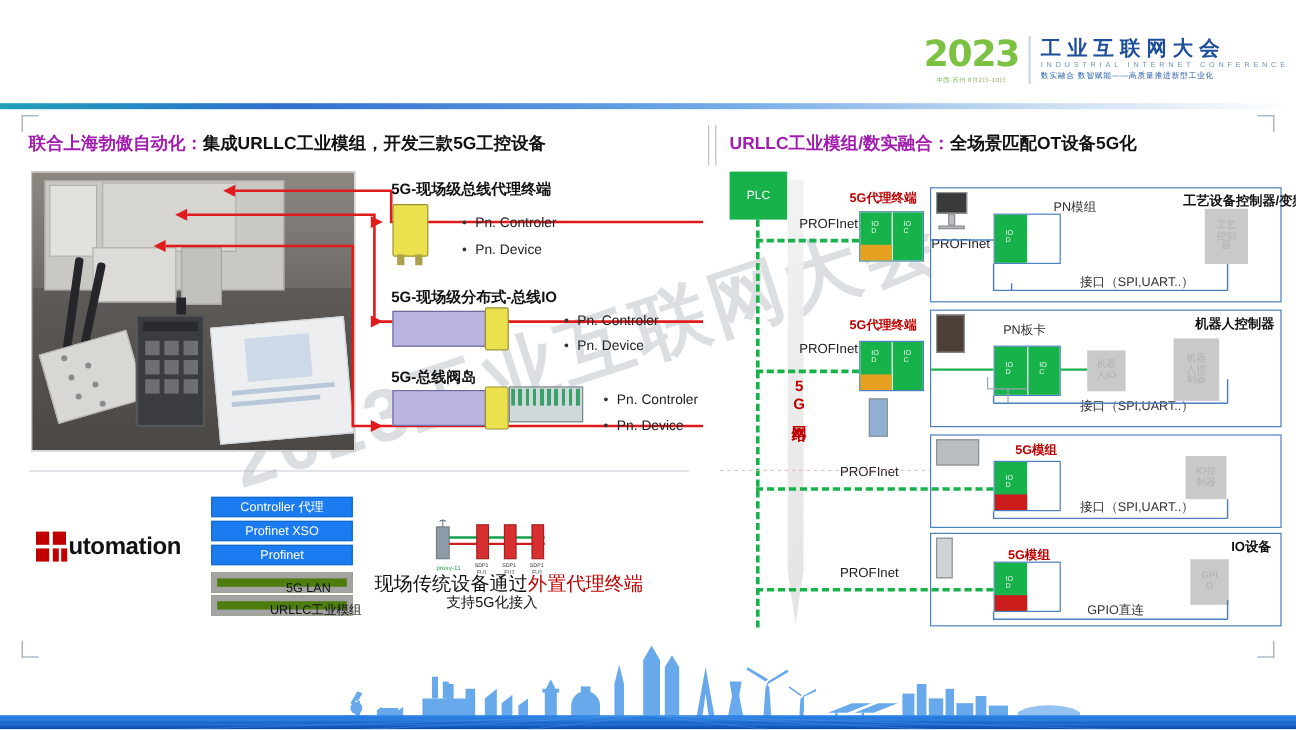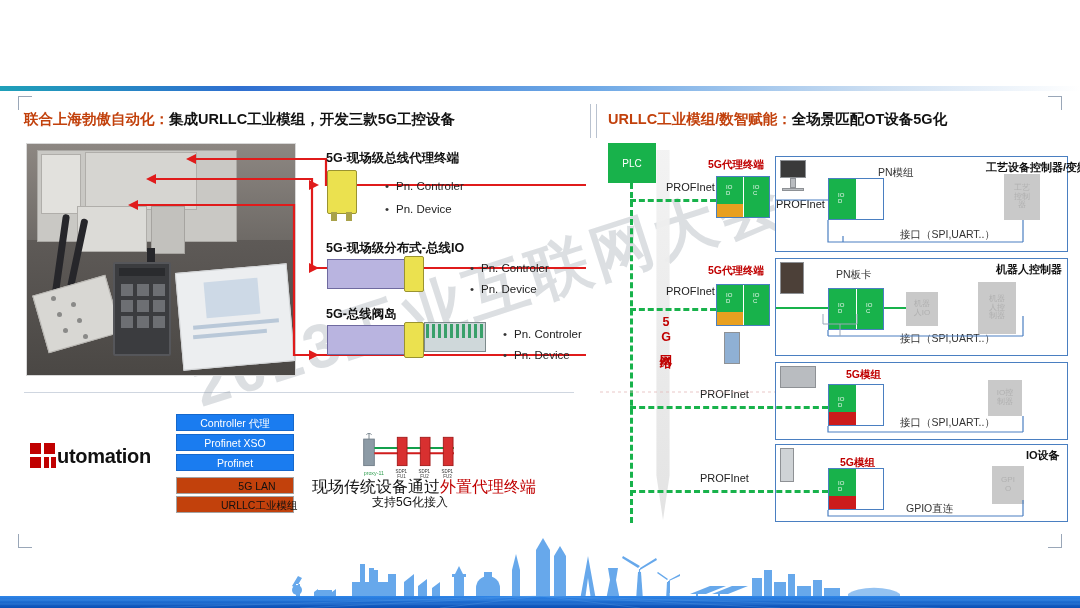--- a/index.html
+++ b/index.html
@@ -38,21 +38,21 @@
 
   
   .corner { position:absolute; border-color:#9aa7b8; }
   #c-tl { left:18px; top:96px; width:14px; height:14px; border-left:1px solid #9aa7b8; border-top:1px solid #9aa7b8; }
   #c-tr { right:18px; top:96px; width:14px; height:14px; border-right:1px solid #9aa7b8; border-top:1px solid #9aa7b8; }
   #c-bl { left:18px; bottom:60px; width:14px; height:14px; border-left:1px solid #9aa7b8; border-bottom:1px solid #9aa7b8; }
   #c-br { right:18px; bottom:60px; width:14px; height:14px; border-right:1px solid #9aa7b8; border-bottom:1px solid #9aa7b8; }
 
   
   .sec-head { position:absolute; font-size:14.5px; font-weight:bold; white-space:nowrap; }
-  .sec-head .red { color:#c2410c; }
+  .sec-head .red { color:#a21caf; }
   .sec-head .blk { color:#111111; }
   #sec-left  { left:24px; top:110px; }
   #sec-right { left:608px; top:110px; }
 
   #vdiv { position:absolute; left:590px; top:104px; width:1px; height:34px; background:#b9c2cf; }
   #vdiv2 { position:absolute; left:596px; top:104px; width:1px; height:34px; background:#b9c2cf; }
   #hdiv-left { position:absolute; left:24px; top:392px; width:550px; height:1px; background:#cfd6e0; }
 
   
   #watermark {
@@ -99,21 +99,21 @@
   #auto-mark { width:26px; height:26px; position:relative; }
   #auto-mark i { position:absolute; display:block; background:#c00000; }
   #auto-text { font-size:20px; font-weight:bold; color:#111; margin-left:1px; letter-spacing:-0.3px;}
 
   
   .stackbtn {
     position:absolute; left:176px; width:118px; height:17px;
     font-size:10.5px; text-align:center; line-height:17px; white-space:nowrap;
   }
   .sb-blue { background:#1a7cf0; color:#fff; border:1px solid #1568cc; }
-  .sb-gray { background:#c2410c; color:#111; border:1px solid #a3a3a3;padding-left:44px; }
+  .sb-gray { background:#4d7c0f; color:#111; border:5px solid #a3a3a3;padding-left:44px; }
 
   
   #gwdiag { position:absolute; left:355px; top:432px; width:120px; height:46px; }
   #gw-caption1 { position:absolute; left:312px; top:477px; font-size:16px; color:#111; white-space:nowrap;}
   #gw-caption1 .red { color:#c00000; }
   #gw-caption2 { position:absolute; left:372px; top:494px; font-size:12px; color:#111; white-space:nowrap;}
 
   
   #rightdiag { position:absolute; left:600px; top:140px; width:470px; height:392px; }
 
@@ -157,36 +157,48 @@
   .devicon { position:absolute; background:#b9bcc0; border:1px solid #8e9195; }
 
   
   #skyline { position:absolute; left:0; bottom:0; width:1080px; height:70px; }
 </style>
 </head>
 <body>
 
 <div id="header">
 
+  <div id="logo-wrap">
+    <div style="display:flex;flex-direction:column;align-items:center;">
+      <div id="logo-2023">2023</div>
+      <div id="logo-2023-sub">中国·苏州 8月2日-10日</div>
+    </div>
+    <div id="logo-div"></div>
+    <div style="display:flex;flex-direction:column;">
+      <div id="logo-cn">工业互联网大会</div>
+      <div id="logo-en">INDUSTRIAL INTERNET CONFERENCE</div>
+      <div id="logo-slogan">数实融合 数智赋能——高质量推进新型工业化</div>
+    </div>
+  </div>
 
   <div id="header-rule"></div>
 </div>
 
 <div class="corner" id="c-tl"></div>
 <div class="corner" id="c-tr"></div>
 <div class="corner" id="c-bl"></div>
 <div class="corner" id="c-br"></div>
 
 <div class="sec-head" id="sec-left">
   <span class="red">联合上海勃傲自动化：</span><span class="blk">集成URLLC工业模组，开发三款5G工控设备</span>
 </div>
 <div id="vdiv"></div>
 <div id="vdiv2"></div>
 <div class="sec-head" id="sec-right">
-  <span class="red">URLLC工业模组/数智赋能：</span><span class="blk">全场景匹配OT设备5G化</span>
+  <span class="red">URLLC工业模组/数实融合：</span><span class="blk">全场景匹配OT设备5G化</span>
 </div>
 <div id="hdiv-left"></div>
 
 <div id="watermark">2023工业互联网大会</div>
 
 <div id="photo">
   <div class="ph" id="ph-wall"></div>
   <div class="ph" id="ph-desk"></div>
   <div class="ph" id="ph-back"></div>
   <div class="ph" id="ph-mod1"></div>

